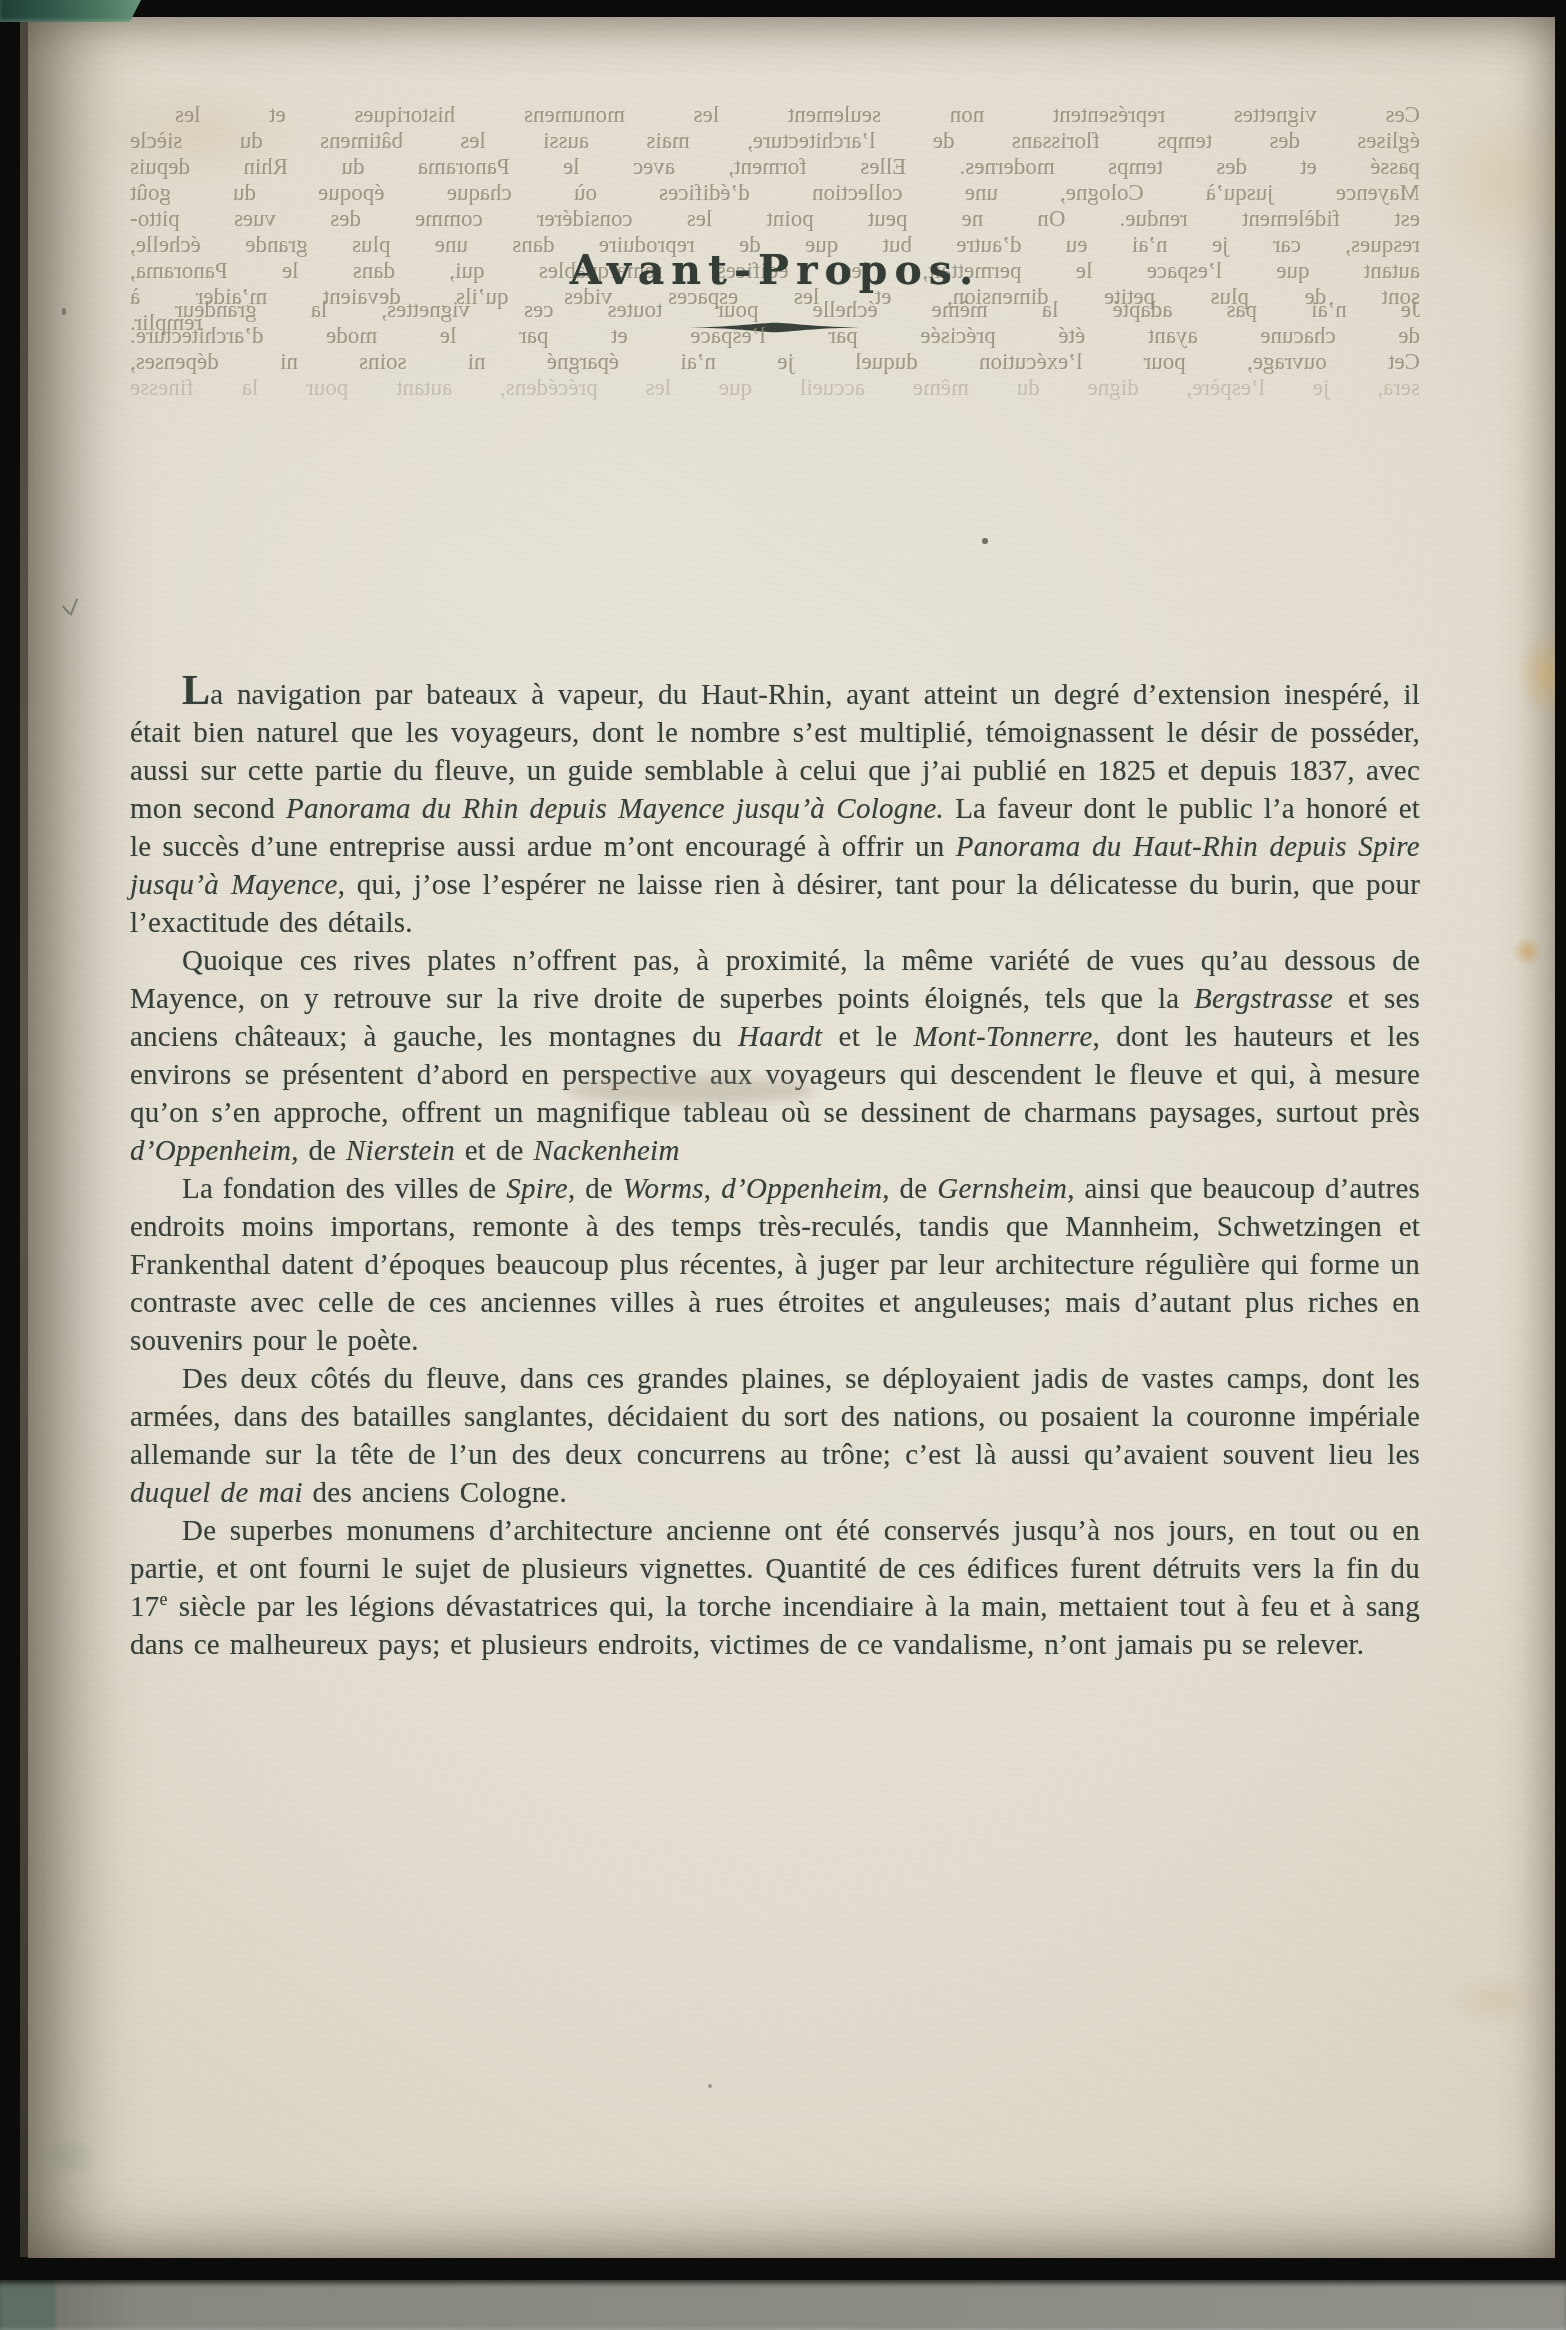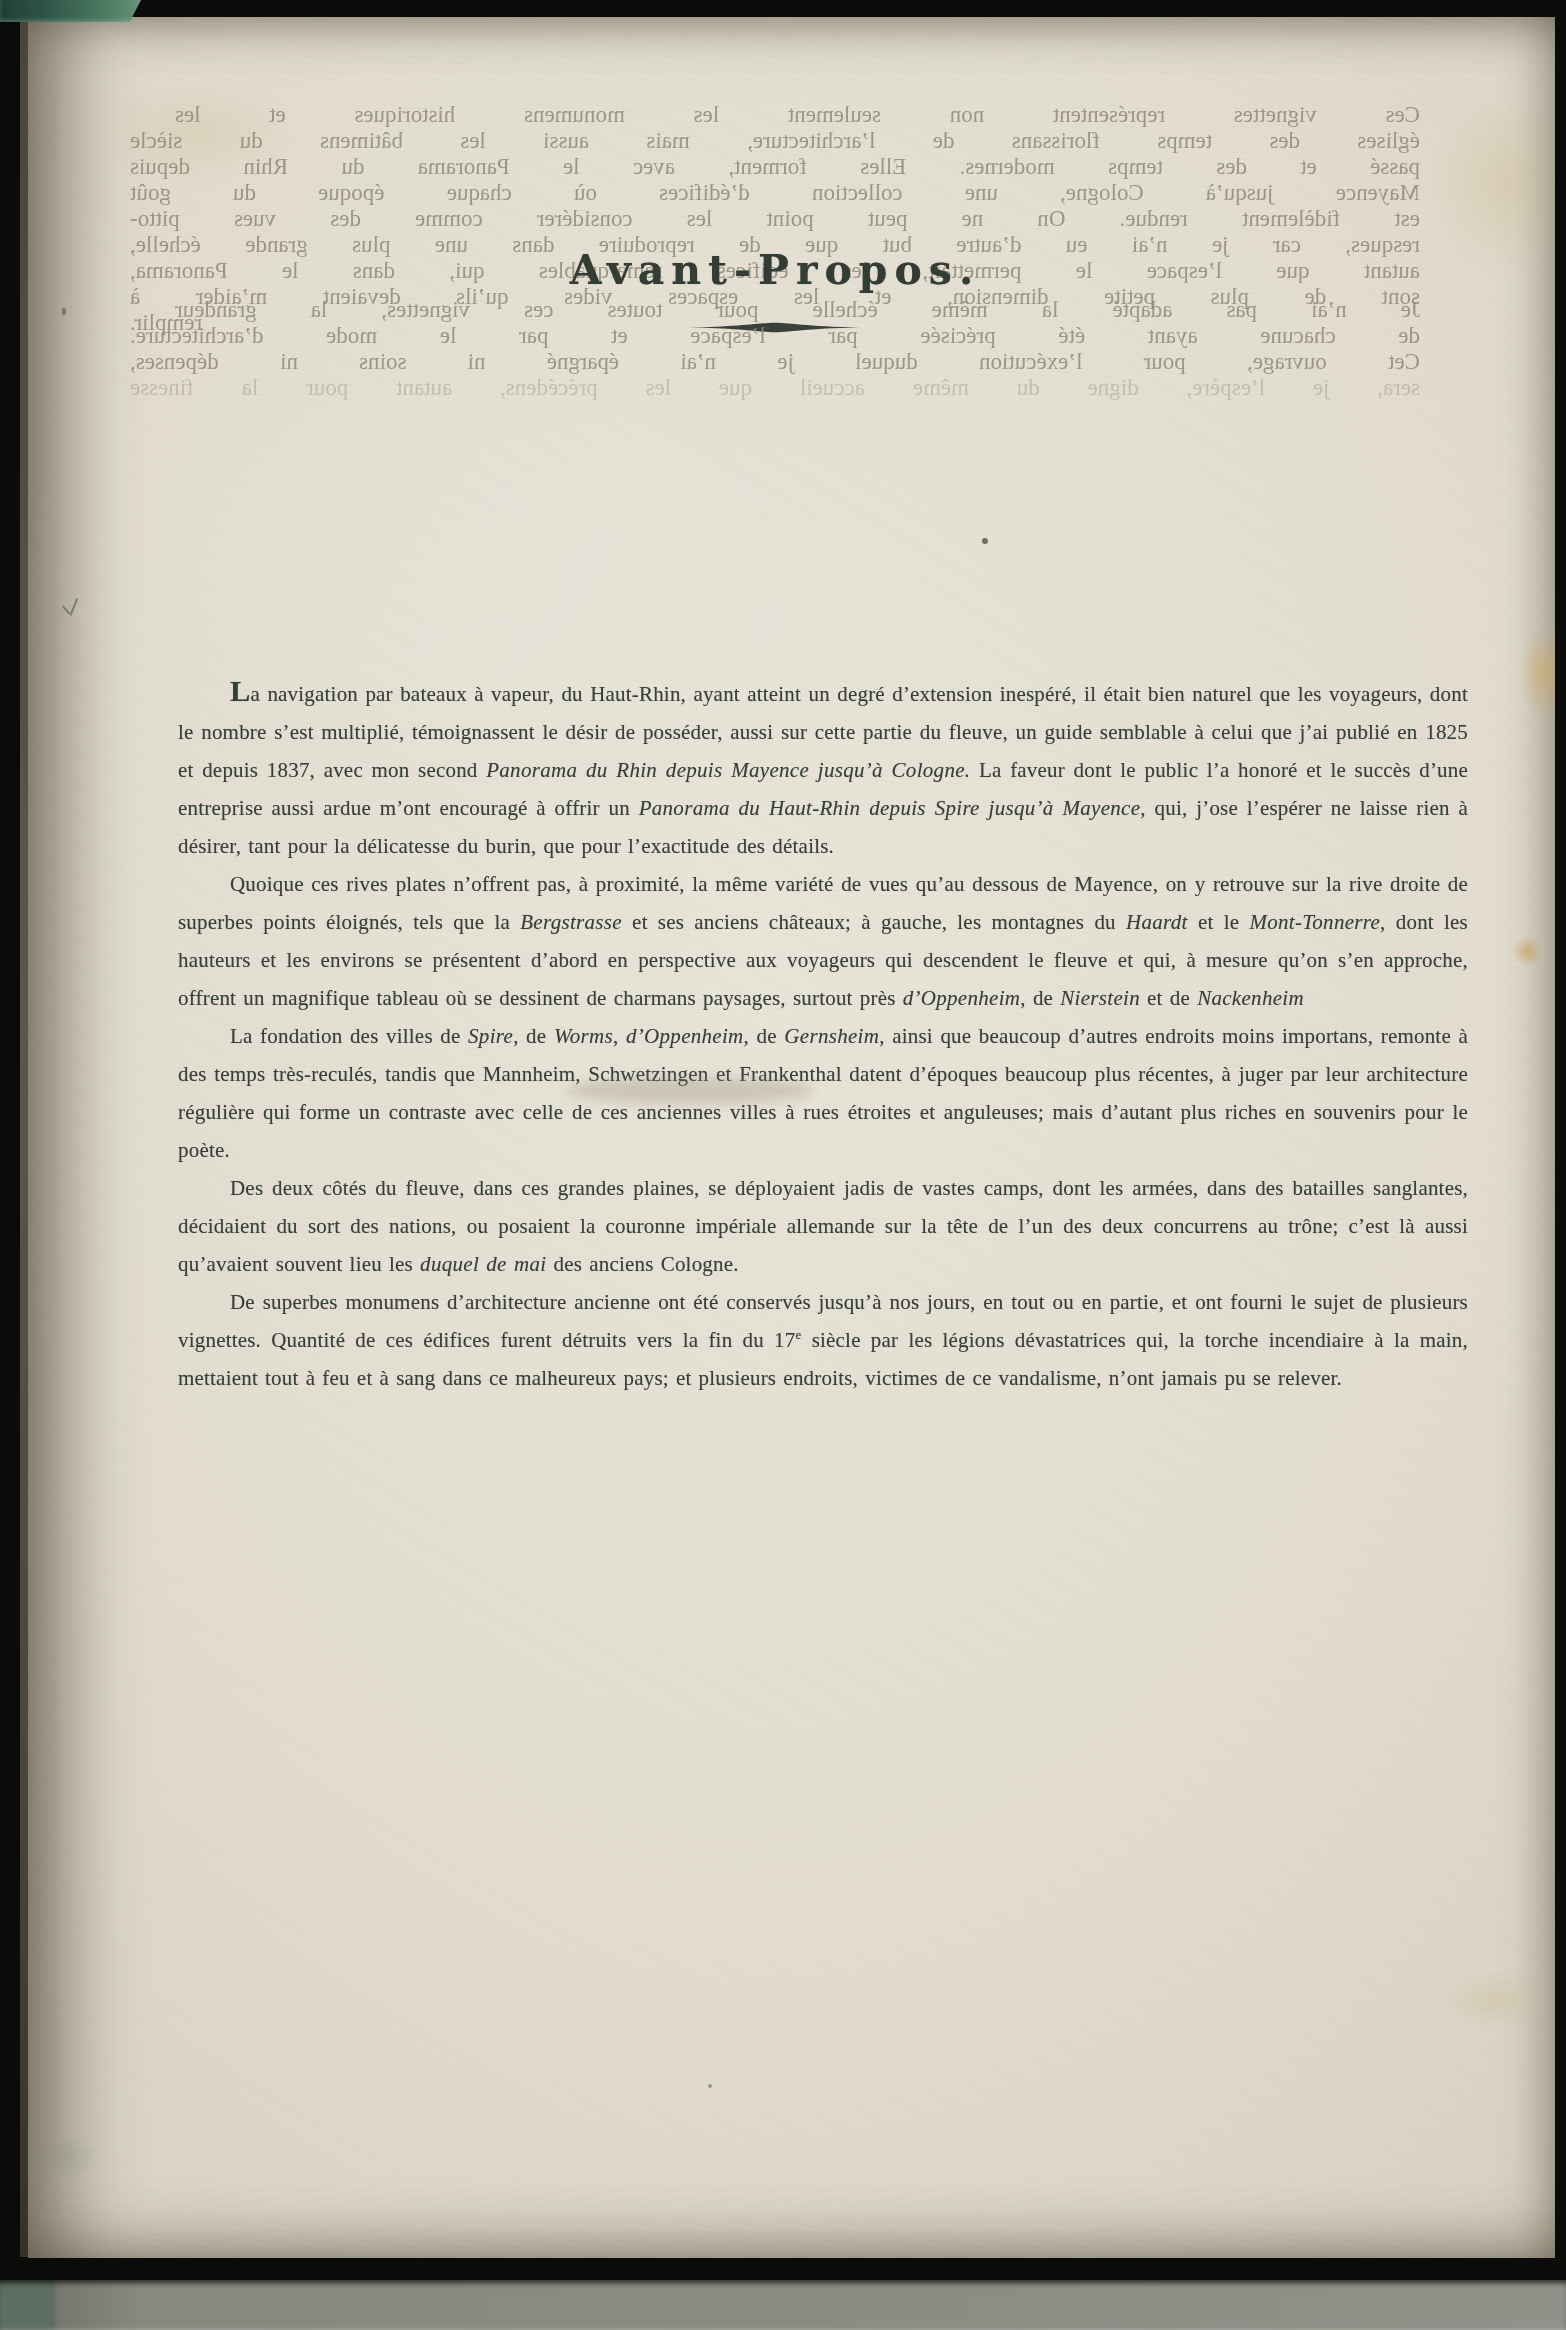--- a/index.html
+++ b/index.html
@@ -69,24 +69,23 @@
     position:absolute;top:229px;left:102px;width:1290px;margin:0;
     text-align:center;
     font-family:"DejaVu Serif", serif;font-weight:700;
     font-size:41px;letter-spacing:7px;color:#333c35;
     text-shadow:0 0 0.8px rgba(51,60,53,.5);
   }
   .rule-wrap{position:absolute;top:305px;left:102px;width:1290px;text-align:center;}
   .rule-wrap svg{display:inline-block;}
   .body-text{
     position:absolute;top:658px;left:102px;width:1290px;
-    font-size:21px;line-height:38px;color:#363f38;
+    font-size:29px;line-height:38px;color:#363f38;
     text-align:justify;word-spacing:.08em;letter-spacing:0.2px;
     text-shadow:0 0 0.8px rgba(54,63,56,.35);
-    margin-left:48px;
   }
   .body-text p{margin:0;text-indent:52px;}
   .body-text i{letter-spacing:0.3px;}
   .dropcap{font-size:1.45em;line-height:0;font-weight:600;}
   .body-text sup{font-size:.62em;vertical-align:super;line-height:0;}
   
   .smudge{
     position:absolute;top:1060px;left:539px;width:247px;height:27px;
     background:rgba(148,140,120,.32);border-radius:50%;filter:blur(5.5px);
   }

